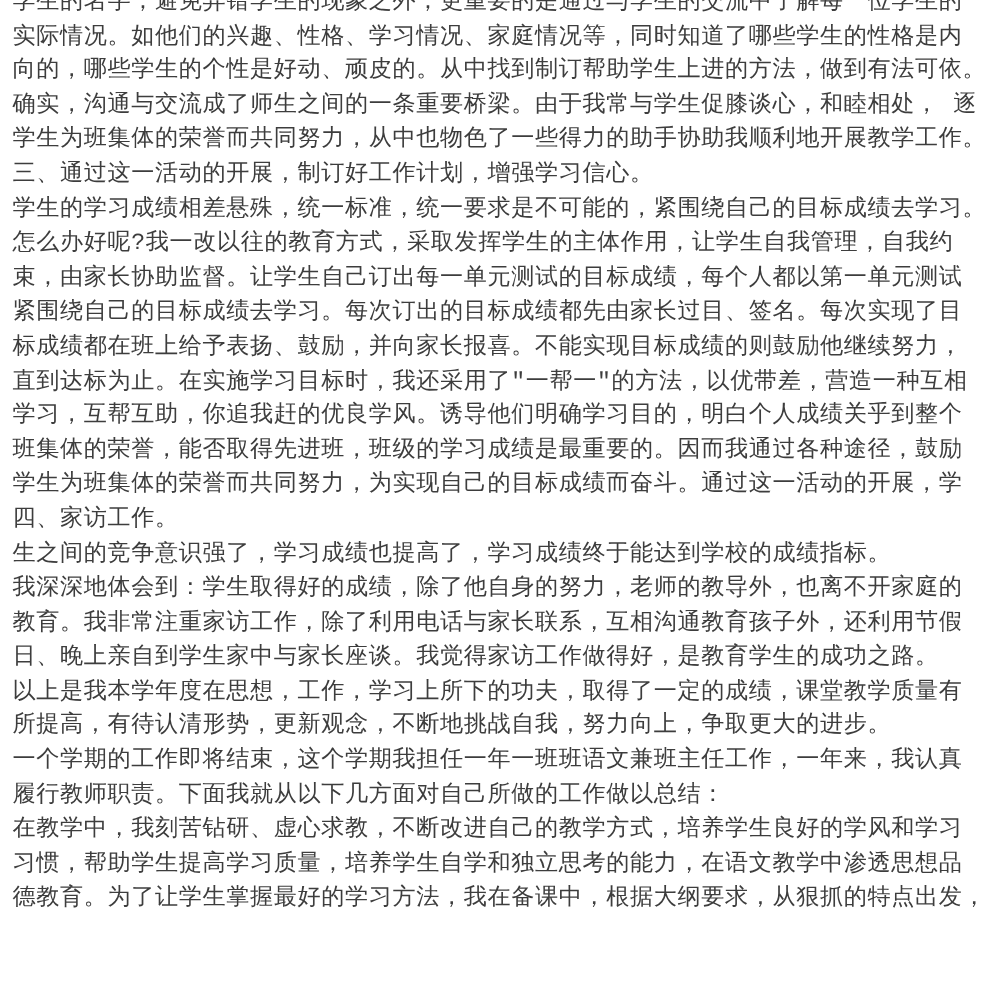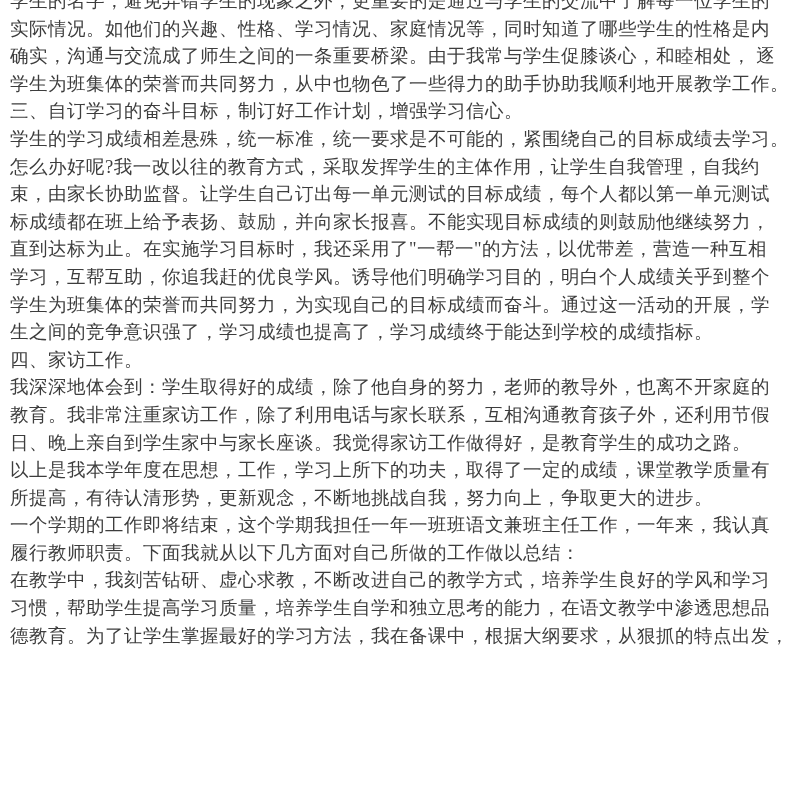--- a/index.html
+++ b/index.html
@@ -6,21 +6,21 @@
     margin: 0;
     padding: 0;
     background: #ffffff;
   }
   .page {
     position: relative;
     width: 800px;
     height: 800px;
     background: #ffffff;
     overflow: hidden;
-    font-family: Liberation Serif, serif;
+    font-family: Liberation Mono, monospace;
   }
   .text-block {
     position: absolute;
     top: -12px;            
     left: 10px;
     right: 8px;
     color: #3d3d3d;
   }
   .line {
     font-size: 18.5px;
@@ -31,32 +31,35 @@
     white-space: nowrap;
   }
 </style>
 </head>
 <body>
 
 <div class="page">
   <div class="text-block">
       <div class="line">学生的名字，避免弄错学生的现象之外，更重要的是通过与学生的交流中了解每一位学生的</div>
       <div class="line">实际情况。如他们的兴趣、性格、学习情况、家庭情况等，同时知道了哪些学生的性格是内</div>
+      <div class="line">向的，哪些学生的个性是好动、顽皮的。从中找到制订帮助学生上进的方法，做到有法可依。</div>
       <div class="line">确实，沟通与交流成了师生之间的一条重要桥梁。由于我常与学生促膝谈心，和睦相处， 逐</div>
       <div class="line">学生为班集体的荣誉而共同努力，从中也物色了一些得力的助手协助我顺利地开展教学工作。</div>
-      <div class="line">三、自订学习的奋斗目标，制订好工作计划，增强学习信心。</div>
+      <div class="line">三、通过这一活动的开展，制订好工作计划，增强学习信心。</div>
       <div class="line">学生的学习成绩相差悬殊，统一标准，统一要求是不可能的，紧围绕自己的目标成绩去学习。</div>
       <div class="line">怎么办好呢?我一改以往的教育方式，采取发挥学生的主体作用，让学生自我管理，自我约</div>
       <div class="line">束，由家长协助监督。让学生自己订出每一单元测试的目标成绩，每个人都以第一单元测试</div>
+      <div class="line">紧围绕自己的目标成绩去学习。每次订出的目标成绩都先由家长过目、签名。每次实现了目</div>
       <div class="line">标成绩都在班上给予表扬、鼓励，并向家长报喜。不能实现目标成绩的则鼓励他继续努力，</div>
       <div class="line">直到达标为止。在实施学习目标时，我还采用了"一帮一"的方法，以优带差，营造一种互相</div>
       <div class="line">学习，互帮互助，你追我赶的优良学风。诱导他们明确学习目的，明白个人成绩关乎到整个</div>
+      <div class="line">班集体的荣誉，能否取得先进班，班级的学习成绩是最重要的。因而我通过各种途径，鼓励</div>
       <div class="line">学生为班集体的荣誉而共同努力，为实现自己的目标成绩而奋斗。通过这一活动的开展，学</div>
+      <div class="line">四、家访工作。</div>
       <div class="line">生之间的竞争意识强了，学习成绩也提高了，学习成绩终于能达到学校的成绩指标。</div>
-      <div class="line">四、家访工作。</div>
       <div class="line">我深深地体会到：学生取得好的成绩，除了他自身的努力，老师的教导外，也离不开家庭的</div>
       <div class="line">教育。我非常注重家访工作，除了利用电话与家长联系，互相沟通教育孩子外，还利用节假</div>
       <div class="line">日、晚上亲自到学生家中与家长座谈。我觉得家访工作做得好，是教育学生的成功之路。</div>
       <div class="line">以上是我本学年度在思想，工作，学习上所下的功夫，取得了一定的成绩，课堂教学质量有</div>
       <div class="line">所提高，有待认清形势，更新观念，不断地挑战自我，努力向上，争取更大的进步。</div>
       <div class="line">一个学期的工作即将结束，这个学期我担任一年一班班语文兼班主任工作，一年来，我认真</div>
       <div class="line">履行教师职责。下面我就从以下几方面对自己所做的工作做以总结：</div>
       <div class="line">在教学中，我刻苦钻研、虚心求教，不断改进自己的教学方式，培养学生良好的学风和学习</div>
       <div class="line">习惯，帮助学生提高学习质量，培养学生自学和独立思考的能力，在语文教学中渗透思想品</div>
       <div class="line">德教育。为了让学生掌握最好的学习方法，我在备课中，根据大纲要求，从狠抓的特点出发，</div>

